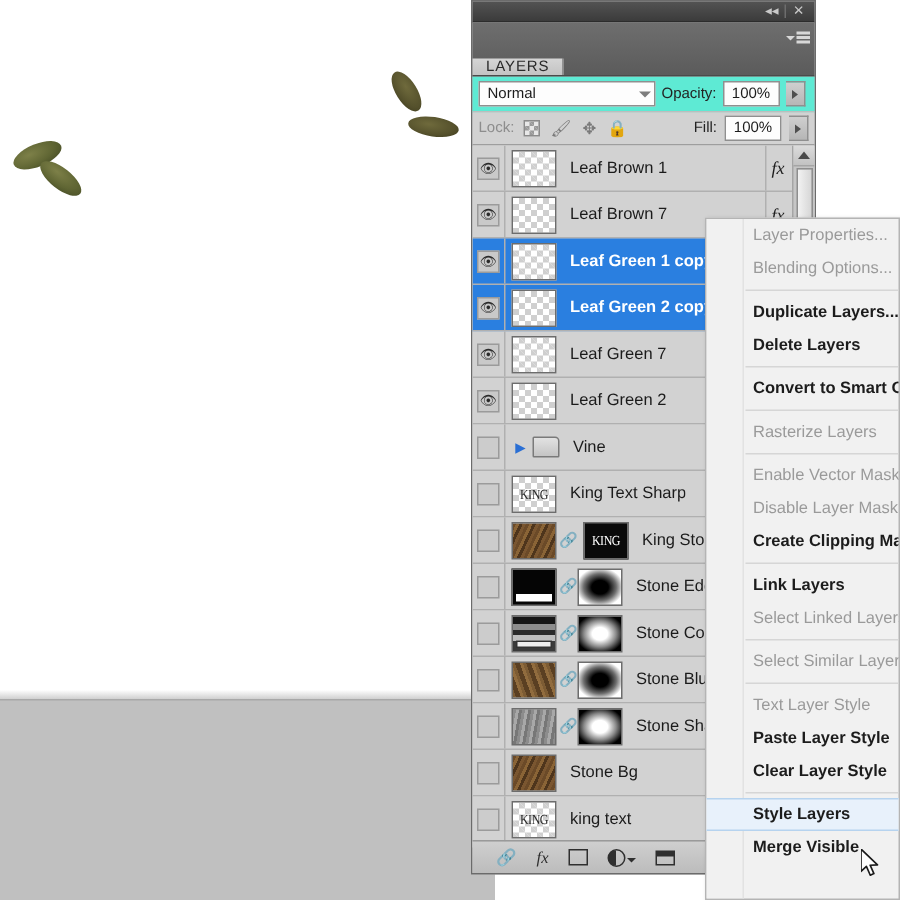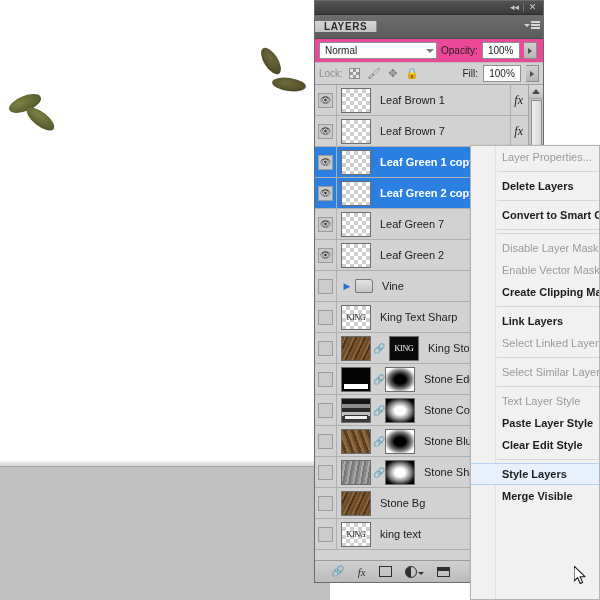--- a/index.html
+++ b/index.html
@@ -31,42 +31,41 @@
   .panel-titlebar{
     height:14px; background:linear-gradient(to bottom,#535353,#3b3b3b);
     display:flex; align-items:center; justify-content:flex-end;
     border-bottom:1px solid #2c2c2c; padding-right:2px;
   }
   .tb-btn{ width:17px; height:12px; display:flex; align-items:center; justify-content:center;
            color:#c9c9c9; font-size:9px; line-height:1; }
   .tb-sep{ width:1px; height:9px; background:#6d6d6d; }
 
   .tab-row{
-    height:24px; background:linear-gradient(to bottom,#6e6e6e,#5b5b5b);
-    display:flex; align-items:center; position:relative;
+    height:36px; background:linear-gradient(to bottom,#6e6e6e,#5b5b5b);
+    display:flex; align-items:flex-end; position:relative;
     border-bottom:1px solid #4a4a4a;
-    font-weight:bold;
   }
   .tab{
     background:linear-gradient(to bottom,#d5d5d5,#c3c3c3);
     color:#2a2a2a; font-size:10px; letter-spacing:.6px;
     display:flex; align-items:center; padding:0 9px;
     border-right:1px solid #8d8d8d;
   }
   .panel-menu-btn{
     position:absolute; right:3px; top:3px; width:16px; height:14px;
     display:flex; align-items:center; justify-content:center; gap:1px;
   }
   .pm-caret{ width:0;height:0;border-left:3px solid transparent;border-right:3px solid transparent;
              border-top:3px solid #d8d8d8; margin-top:1px; }
   .pm-lines{ display:flex; flex-direction:column; gap:1.5px; }
   .pm-lines i{ display:block; width:9px; height:1.5px; background:#d8d8d8; }
 
   .blend-row{
-    height:24px; background:#ec4899; display:flex; align-items:center;
+    height:24px; background:#5eead4; display:flex; align-items:center;
     padding:0 4px; gap:4px; border-bottom:1px solid #bdbdbd;
   }
   .combo{
     flex:0 0 118px; height:17px; background:#fdfdfd; border:1px solid #8f8f8f;
     display:flex; align-items:center; justify-content:space-between; padding:0 2px 0 5px;
     font-size:10px; color:#1c1c1c;
   }
   .combo .caret{ width:0;height:0;border-left:4px solid transparent;border-right:4px solid transparent;
                  border-top:4px solid #7d7d7d; }
   .lbl{ font-size:10px; color:#232323; }
@@ -428,38 +427,41 @@
       <span class="bt-ico">
           <i class="bt-rect"></i>
         </span>
     </div>
   </div>
 
   <div class="ctxmenu">
     <div class="ctx-gutter"></div>
     <div id="ctx-items" style="position:relative">
         <div class="ctx-item dim">Layer Properties...</div>
-        <div class="ctx-sep"></div>
+        <div class="ctx-item dim">Blending Options...</div>
+        <div class="ctx-sep"></div>
+        <div class="ctx-item bold">Duplicate Layers...</div>
         <div class="ctx-item bold">Delete Layers</div>
         <div class="ctx-sep"></div>
         <div class="ctx-item bold">Convert to Smart Object</div>
         <div class="ctx-sep"></div>
-        <div class="ctx-sep"></div>
+        <div class="ctx-item dim">Rasterize Layers</div>
+        <div class="ctx-sep"></div>
+        <div class="ctx-item dim">Enable Vector Mask</div>
         <div class="ctx-item dim">Disable Layer Mask</div>
-        <div class="ctx-item dim">Enable Vector Mask</div>
         <div class="ctx-item bold">Create Clipping Mask</div>
         <div class="ctx-sep"></div>
         <div class="ctx-item bold">Link Layers</div>
         <div class="ctx-item dim">Select Linked Layers</div>
         <div class="ctx-sep"></div>
         <div class="ctx-item dim">Select Similar Layers</div>
         <div class="ctx-sep"></div>
         <div class="ctx-item dim">Text Layer Style</div>
         <div class="ctx-item bold">Paste Layer Style</div>
-        <div class="ctx-item bold">Clear Edit Style</div>
+        <div class="ctx-item bold">Clear Layer Style</div>
         <div class="ctx-sep"></div>
         <div class="ctx-item hl bold">Style Layers</div>
         <div class="ctx-item bold">Merge Visible</div>
       </div>
   </div>
 
   <svg class="cursor" viewBox="0 0 14 20" style="left: 574px; top: 566px;">
     <polygon points="0,0 0,15 3.6,11.6 6.2,17.5 8.6,16.4 6.1,10.8 11,10.6" fill="#ffffff" stroke="#1a1a1a" stroke-width="1.1" stroke-linejoin="round"></polygon>
   </svg>
 </div>

